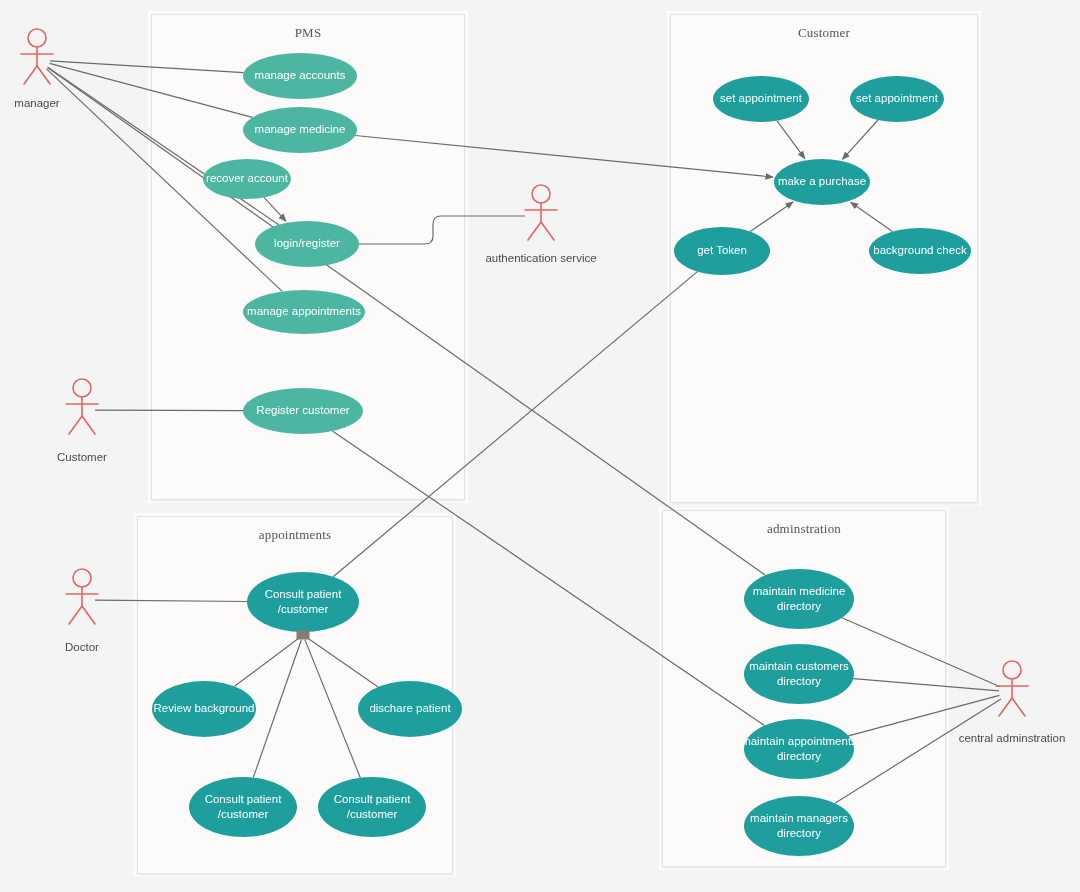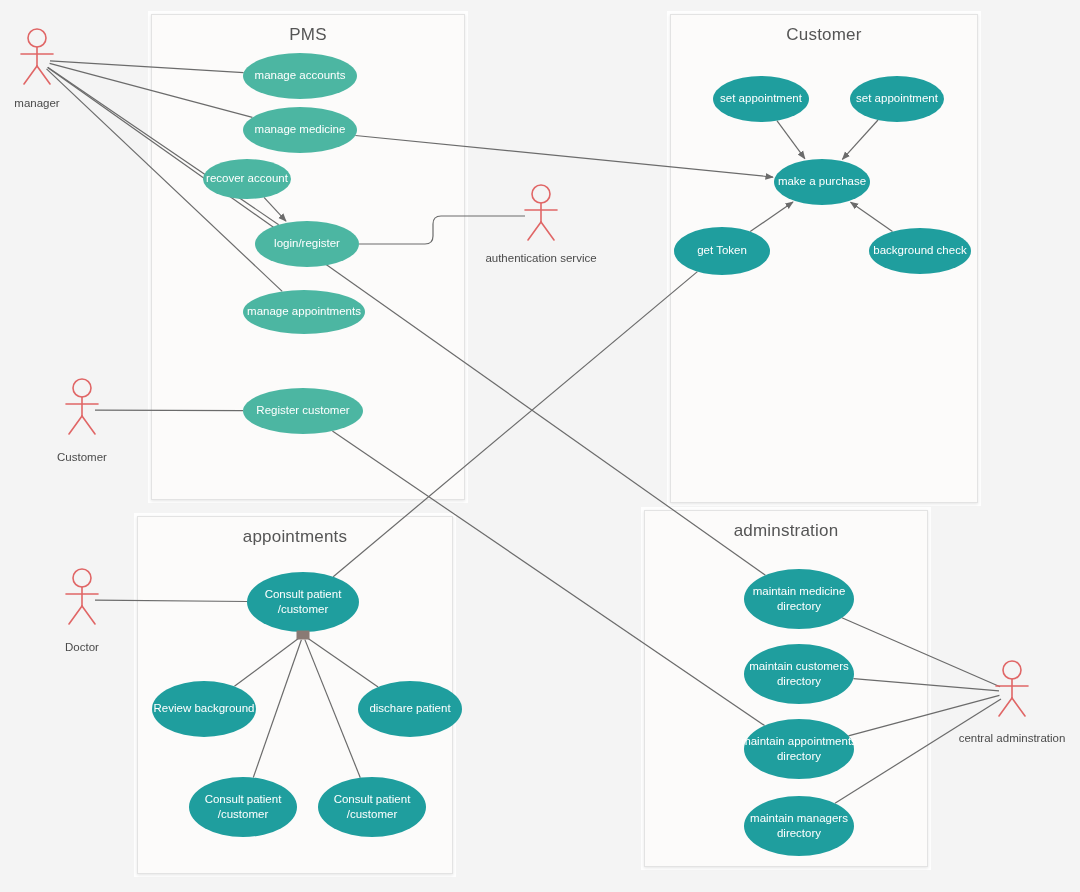--- a/index.html
+++ b/index.html
@@ -30,23 +30,24 @@
     border: 1px solid #e3e3e3;
     box-shadow: 0 1px 3px rgba(0,0,0,0.10), 0 0 0 3px rgba(255,255,255,0.9);
     z-index: 1;
   }
   .pkg-title {
     position: absolute;
     top: 10px;
     left: 0;
     width: 100%;
     text-align: center;
-    font-size: 17px;
+    font-size: 13px;
     color: #555555;
     letter-spacing: 0.2px;
+    font-family: Liberation Serif, serif;
   }
   .ellipse-label {
     fill: #ffffff;
     font-family: "Liberation Sans", sans-serif;
     font-size: 11.5px;
     text-anchor: middle;
     dominant-baseline: middle;
   }
   .actor-label {
     fill: #4a4a4a;
@@ -73,21 +74,21 @@
   <div id="packages">
       <div class="pkg" style="left: 151px; top: 14px; width: 312px; height: 484px;">
         <div class="pkg-title">PMS</div>
       </div>
       <div class="pkg" style="left: 670px; top: 14px; width: 306px; height: 487px;">
         <div class="pkg-title">Customer</div>
       </div>
       <div class="pkg" style="left: 137px; top: 516px; width: 314px; height: 356px;">
         <div class="pkg-title">appointments</div>
       </div>
-      <div class="pkg" style="left: 644px; top: 510px; width: 282px; height: 355px;">
+      <div class="pkg" style="left: 662px; top: 510px; width: 282px; height: 355px;">
         <div class="pkg-title">adminstration</div>
       </div>
     </div>
   <svg class="layer" id="edge-layer">
       <defs>
         <marker id="arrow" viewBox="0 0 10 10" refX="9" refY="5" markerWidth="7" markerHeight="7" orient="auto-start-reverse">
           <path d="M 0 1 L 10 5 L 0 9 z" fill="#6b6b6b"></path>
         </marker>
       </defs>
       <path d="M 50.0 60.8 L 243.6 72.6" class="edge"></path>

